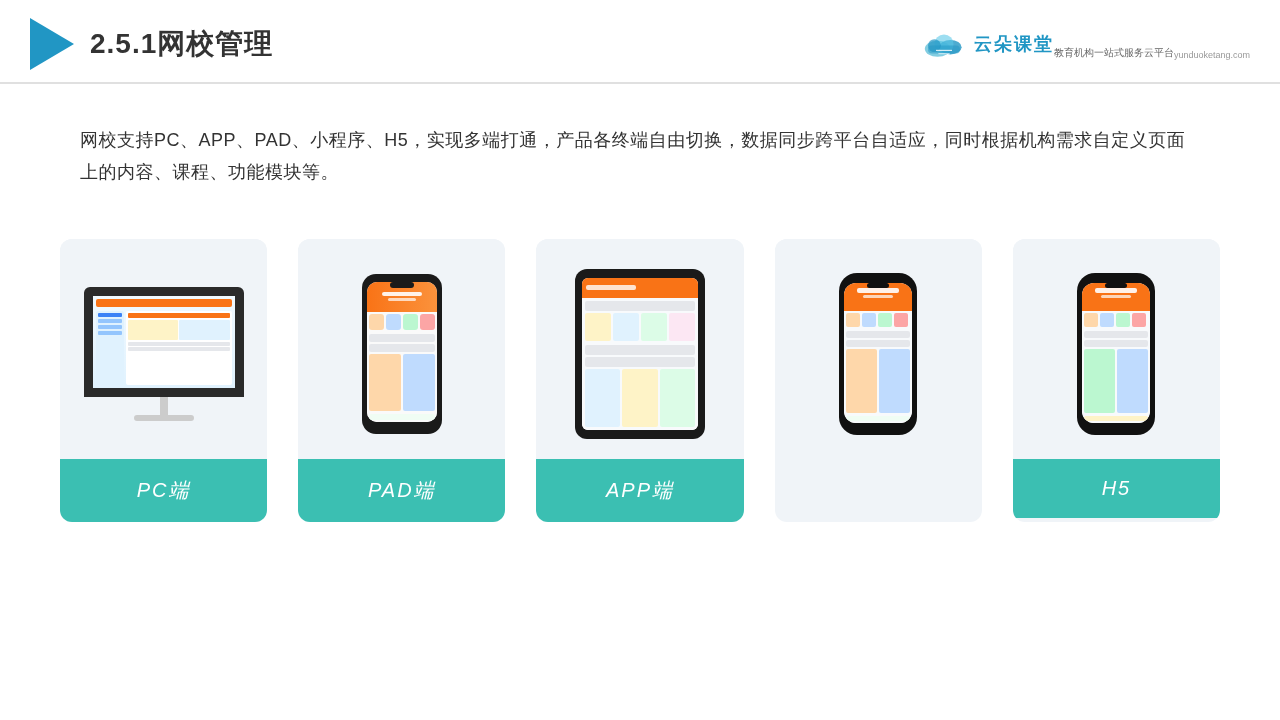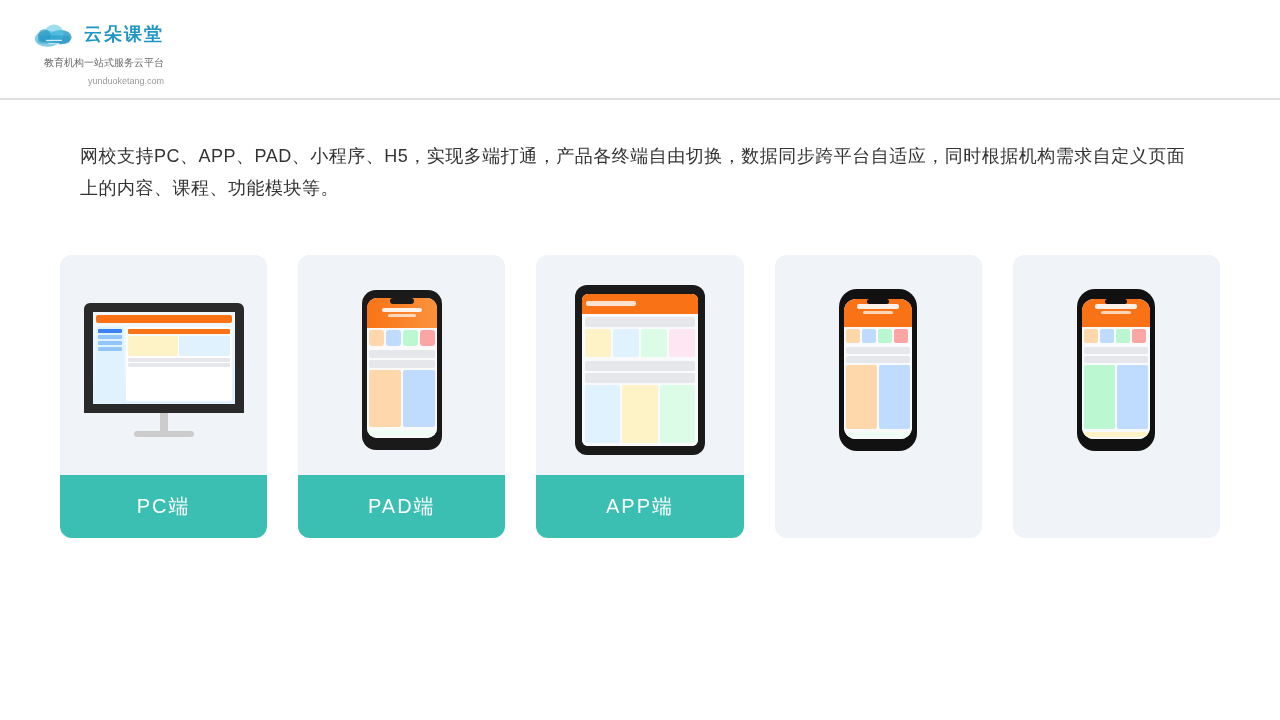--- a/index.html
+++ b/index.html
@@ -43,23 +43,23 @@
     }
 
     .header-right {
       display: flex;
       align-items: center;
       gap: 8px;
     }
 
     .brand-logo {
       display: flex;
-      flex-direction: column;
+      flex-direction: row;
       align-items: flex-end;
-      gap: 6px;
+      gap: 0;
     }
 
     .brand-logo-icon {
       display: flex;
       align-items: center;
       gap: 6px;
     }
 
     .cloud-svg {
       width: 48px;
@@ -92,20 +92,21 @@
       line-height: 1.8;
       letter-spacing: 0.5px;
     }
 
     
     .cards-container {
       display: flex;
       justify-content: space-between;
       gap: 31px;
       padding: 30px 60px 30px 60px;
+      font-style: italic;
     }
 
     .card {
       width: 210px;
       background: #f0f4f8;
       border-radius: 12px;
       overflow: hidden;
       display: flex;
       flex-direction: column;
     }
@@ -356,20 +357,24 @@
       display: flex;
       align-items: center;
       justify-content: center;
     }
 
   </style>
 </head>
 <body>
 
 <div class="header">
+  <div class="header-left">
+    <div class="logo-triangle"></div>
+    <h1 class="page-title">2.5.1网校管理</h1>
+  </div>
   <div class="header-right">
     <div class="brand-logo">
       <div class="brand-logo-icon">
         <svg class="cloud-svg" viewBox="0 0 60 40" xmlns="http://www.w3.org/2000/svg">
           <ellipse cx="22" cy="26" rx="16" ry="10" fill="#4db8d4" opacity="0.7"></ellipse>
           <ellipse cx="38" cy="24" rx="14" ry="9" fill="#2196c4" opacity="0.8"></ellipse>
           <ellipse cx="30" cy="20" rx="12" ry="12" fill="#5bc8e8" opacity="0.6"></ellipse>
           <circle cx="18" cy="22" r="8" fill="#2196c4" opacity="0.7"></circle>
           <rect x="10" y="22" width="40" height="10" rx="5" fill="#2196c4" opacity="0.5"></rect>
 
@@ -534,15 +539,16 @@
             <div class="smartphone-row"></div>
             <div class="smartphone-card-area">
               <div class="smartphone-mini g"></div>
               <div class="smartphone-mini b"></div>
             </div>
             <div style="height:5px;background:#fef3c7;border-radius:2px;margin-top:1px;"></div>
           </div>
         </div>
       </div>
     </div>
+    <div class="card-label">H5</div>
   </div>
 
 </div>
 
 </body></html>

